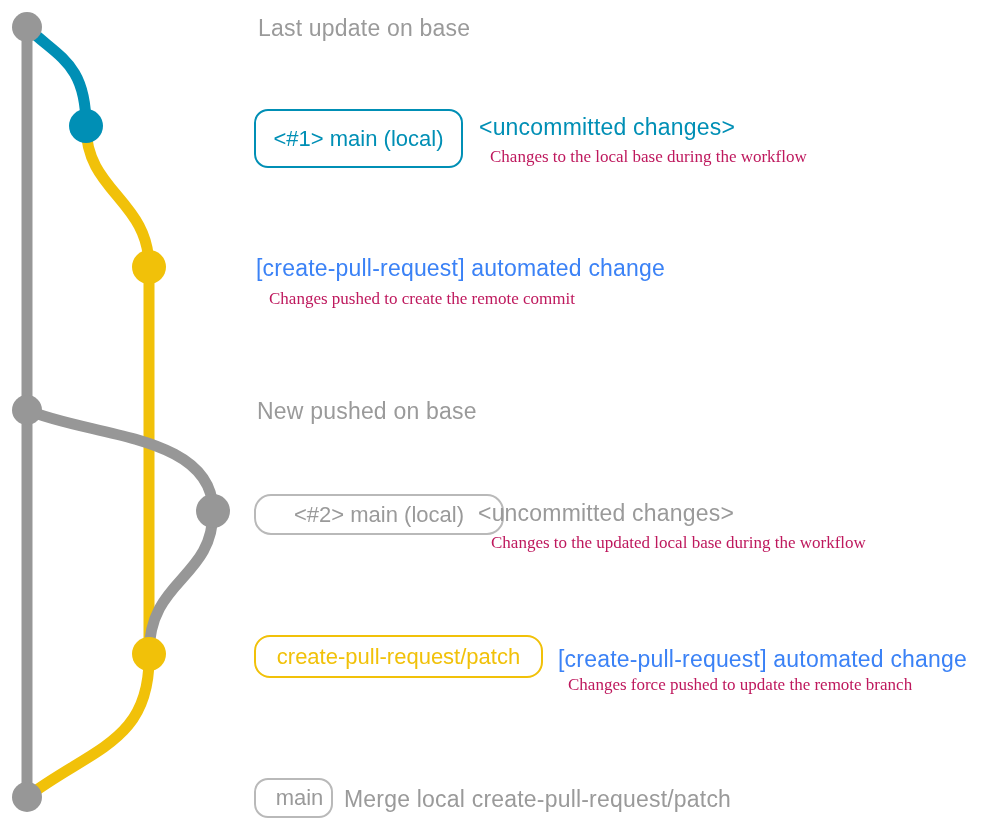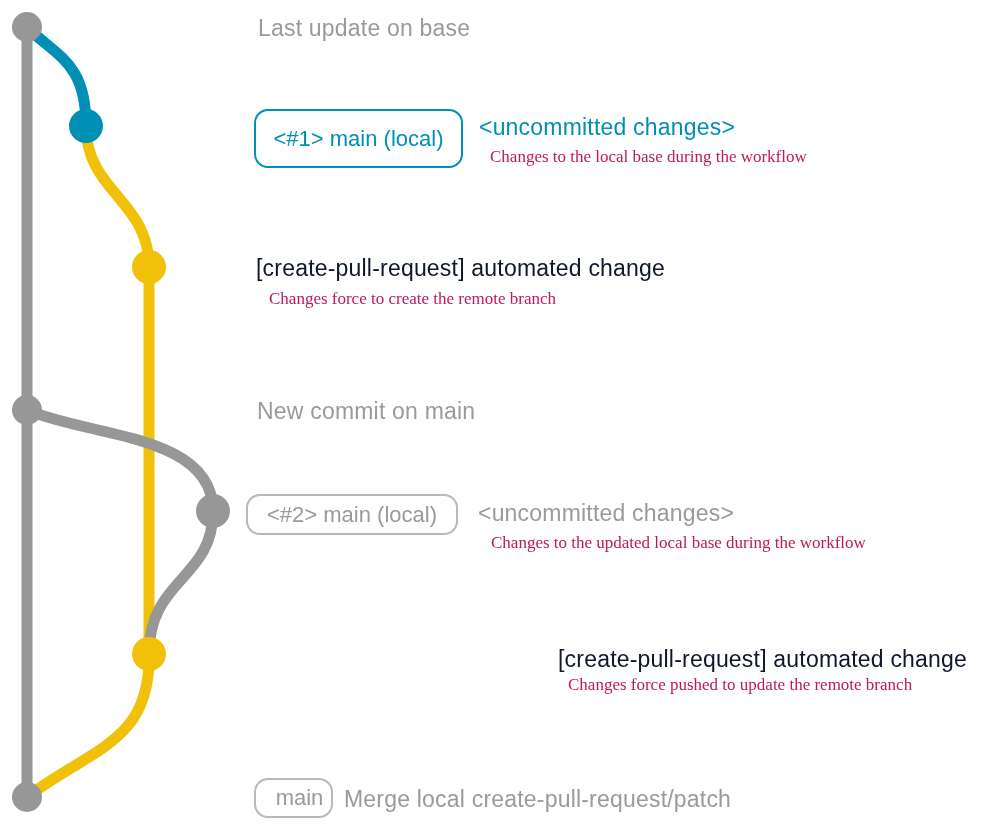--- a/index.html
+++ b/index.html
@@ -15,21 +15,21 @@
 
   .txt {
     position: absolute;
     white-space: nowrap;
     font-size: 23px;
     line-height: 26px;
     letter-spacing: 0.2px;
   }
   .gray  { color: #9a9a9a; }
   .teal  { color: #008fb5; }
-  .yellow{ color: #0f172a; }
+  .yellow{ color: #3b82f6; }
 
   .note {
     position: absolute;
     white-space: nowrap;
     font-family: "Liberation Serif", serif;
     font-size: 17px;
     line-height: 24px;
     color: #be185d;
   }
 
@@ -43,21 +43,21 @@
     font-size: 22px;
     border: 2px solid;
     border-radius: 14px;
     background: #ffffff;
   }
   .badge.teal-badge   { border-color: #008fb5; color: #008fb5; }
   .badge.yellow-badge { border-color: #f1c109; color: #f1c109; }
   .badge.gray-badge   { border-color: #b9b9b9; color: #9a9a9a; }
 
   .b1 { left: 254px; top: 109px; width: 209px; height: 59px; }
-  .b2 { left: 246px; top: 494px; width: 212px; height: 41px; }
+  .b2 { left: 254px; top: 494px; width: 250px; height: 41px; border-radius: 17px; }
   .b3 { left: 254px; top: 635px; width: 289px; height: 43px; border-radius: 16px; }
   .b4 { left: 254px; top: 778px; width: 79px;  height: 40px; padding-left: 12px; }
 </style>
 </head>
 <body>
 
 <div class="stage">
 
   <svg width="981" height="827" viewBox="0 0 981 827">
 
@@ -79,27 +79,28 @@
     <circle cx="27" cy="797" r="15" fill="#979797"></circle>
   </svg>
 
   <div class="txt gray" style="left:258px; top:15px;">Last update on base</div>
 
   <div class="badge teal-badge b1">&lt;#1&gt; main (local)</div>
   <div class="txt teal" style="left:479px; top:114px;">&lt;uncommitted changes&gt;</div>
   <div class="note" style="left:490px; top:145px;">Changes to the local base during the workflow</div>
 
   <div class="txt yellow" style="left:256px; top:255px;">[create-pull-request] automated change</div>
-  <div class="note" style="left:269px; top:287px;">Changes force to create the remote branch</div>
+  <div class="note" style="left:269px; top:287px;">Changes pushed to create the remote commit</div>
 
-  <div class="txt gray" style="left:257px; top:398px;">New commit on main</div>
+  <div class="txt gray" style="left:257px; top:398px;">New pushed on base</div>
 
   <div class="badge gray-badge b2">&lt;#2&gt; main (local)</div>
   <div class="txt gray" style="left:478px; top:500px;">&lt;uncommitted changes&gt;</div>
   <div class="note" style="left:491px; top:531px;">Changes to the updated local base during the workflow</div>
 
+  <div class="badge yellow-badge b3">create-pull-request/patch</div>
   <div class="txt yellow" style="left:558px; top:646px;">[create-pull-request] automated change</div>
   <div class="note" style="left:568px; top:673px;">Changes force pushed to update the remote branch</div>
 
   <div class="badge gray-badge b4">main</div>
   <div class="txt gray" style="left:344px; top:786px;">Merge local create-pull-request/patch</div>
 
 </div>
 
 </body></html>

